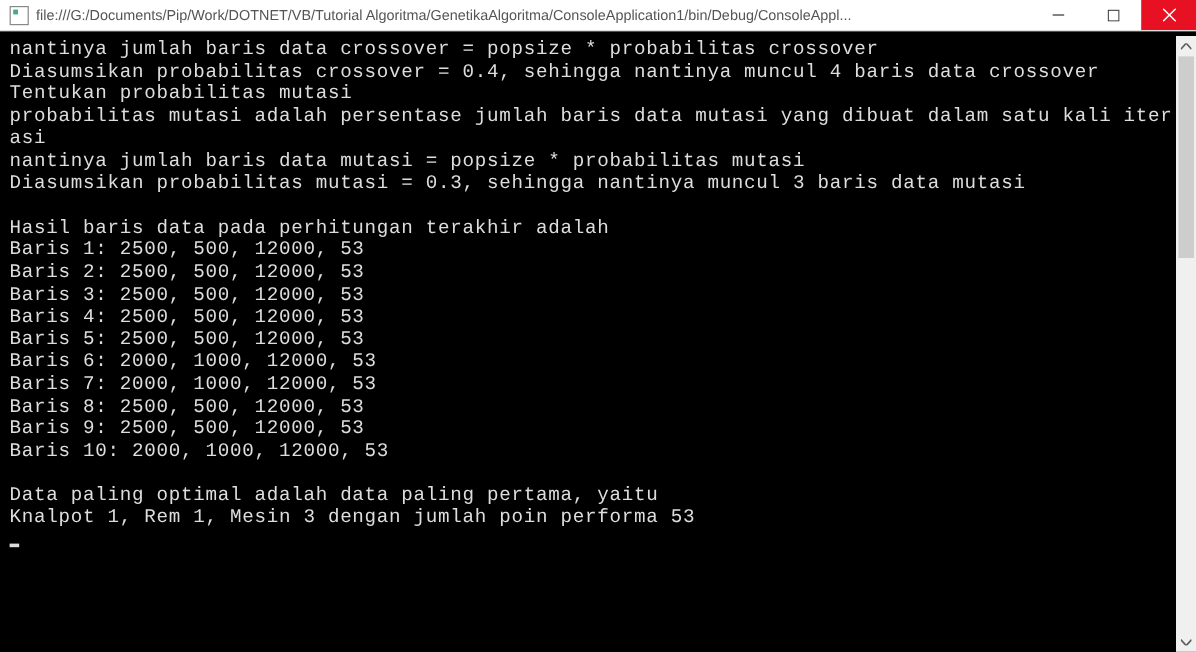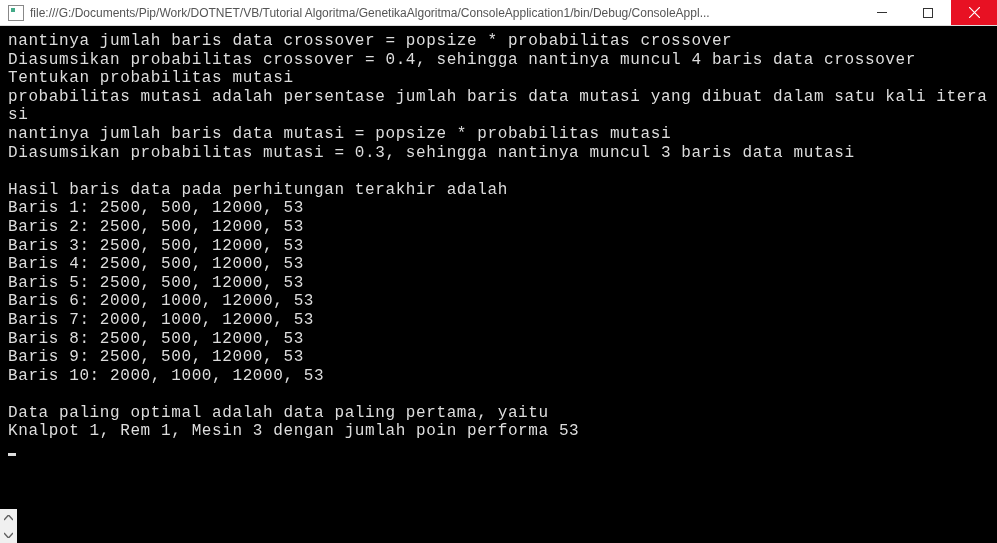--- a/index.html
+++ b/index.html
@@ -66,21 +66,20 @@
     }
     .tb-btn svg { display: block; }
     .console-area {
       position: absolute;
       top: 30px;
       left: 0;
       right: 0;
       bottom: 0;
       background: #000;
       display: flex;
-      flex-direction: column;
     }
     .console-content {
       flex: 1;
       padding: 2px 0 0 8px;
       color: #ddd;
       font-size: 16px;
       line-height: 18.6px;
       white-space: pre-wrap;
       word-break: break-all;
       letter-spacing: 0.6px;

